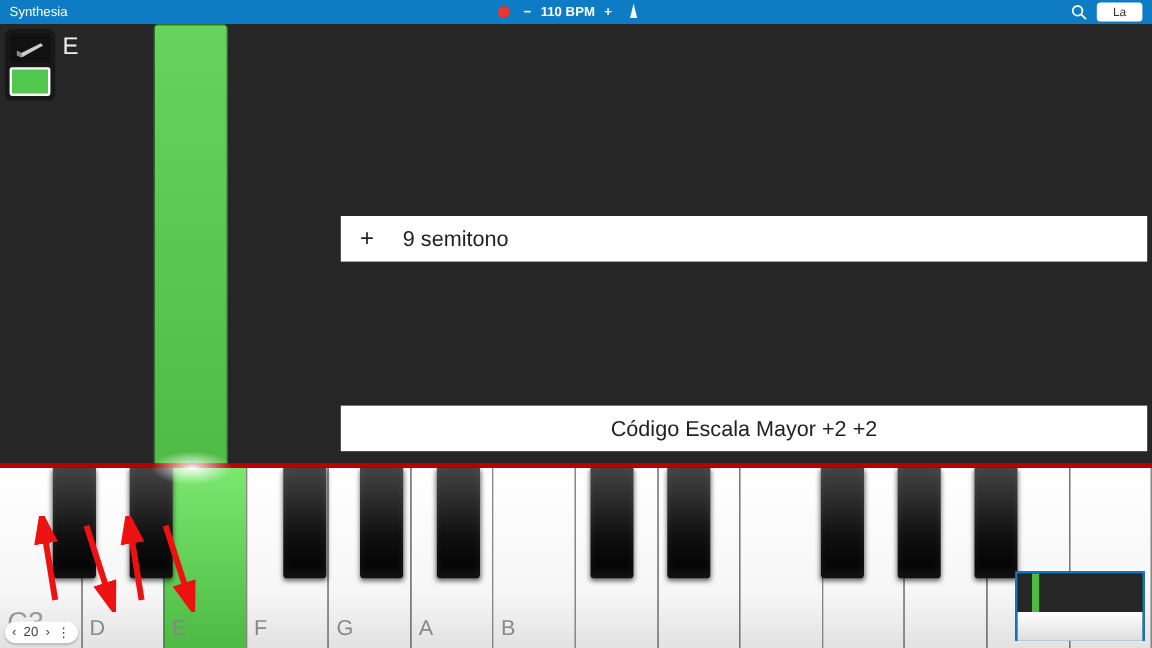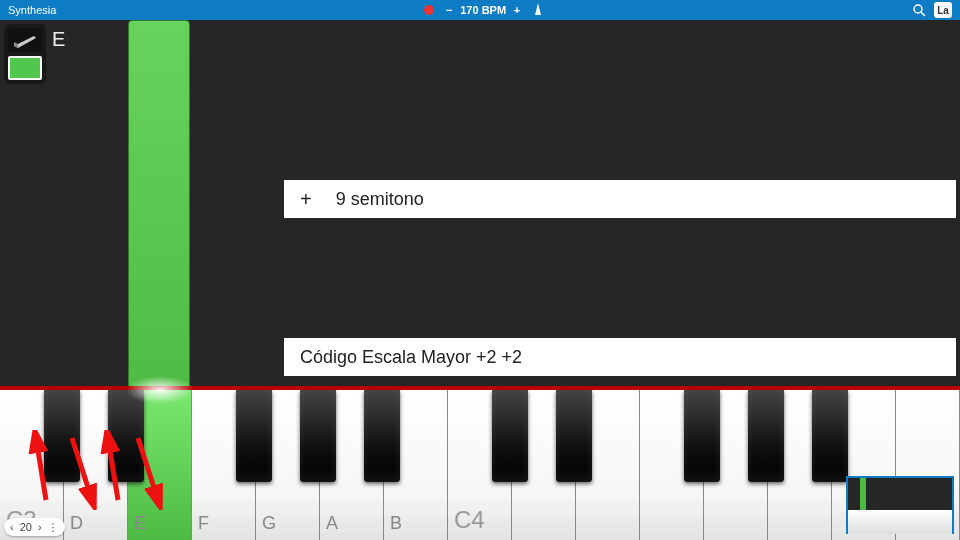--- a/index.html
+++ b/index.html
@@ -5,30 +5,30 @@
     * { box-sizing: border-box; margin: 0; padding: 0; }
     html, body { width: 960px; height: 540px; overflow: hidden; font-family: Arial, sans-serif; background: #222; }
     .titlebar { height: 20px; background: #0d7cc4; display: flex; align-items: center; padding: 0 8px; color: #fff; font-size: 11px; }
     .titlebar .title { flex: 0 0 auto; text-align: right; }
     .titlebar .center { flex: 1; display: flex; justify-content: center; align-items: center; gap: 8px; }
     .titlebar .right { display: flex; align-items: center; gap: 8px; }
     .rec { width: 10px; height: 10px; border-radius: 50%; background: #e33; }
     .bpm-group { display: flex; align-items: center; gap: 4px; font-weight: bold; }
     .bpm-btn { width: 14px; text-align: center; cursor: pointer; }
     .metronome-icon svg, .search-icon svg { display: block; }
-    .la-btn { background: #fff; color: #333; border-radius: 3px; width: 18px; height: 16px; display: flex; align-items: center; justify-content: center; font-size: 10px; font-weight: bold; }
+    .la-btn { background: #fff; color: #333; border-radius: 3px; width: 38px; height: 16px; display: flex; align-items: center; justify-content: center; font-size: 10px; font-weight: normal; }
     .stage { position: relative; height: 370px; background: #262626; }
     .track-panel { position: absolute; top: 4px; left: 4px; width: 42px; background: rgba(0,0,0,.35); border-radius: 6px; padding: 4px; display: flex; flex-direction: column; gap: 4px; align-items: center; }
     .track-icon { width: 34px; height: 24px; background: #111; border-radius: 3px; display:flex; align-items:center; justify-content:center;}
     .track-color { width: 34px; height: 24px; background: #51c84d; border: 2px solid #fff; border-radius: 2px; }
     .note-label { position: absolute; top: 8px; left: 52px; color: #eee; font-size: 20px; font-weight: 500; }
     .falling-note { position: absolute; left: 128px; top: 0; width: 62px; height: 390px; background: linear-gradient(#67d35c, #4dbb43); border: 1px solid #2d7a28; border-radius: 4px; }
     .overlay-box { position: absolute; left: 284px; right: 4px; height: 38px; background: #fff; display: flex; align-items: center; padding: 0 16px; font-size: 18px; color: #222; }
     .ov1 { top: 160px; }
-    .ov2 { top: 318px; }
+    .ov2 { top: 318px; justify-content: center; }
     .ov1 .plus { margin-right: 24px; font-size: 20px; }
     .redline { position: absolute; left: 0; right: 0; bottom: 0; height: 4px; background: #b00; }
     .keyboard { position: relative; height: 150px; background: #111; }
     .whites { position: relative; height: 100%; display: flex; }
     .white-key { position: relative; flex: 1; background: linear-gradient(#fff 0%, #f6f6f6 70%, #e2e2e2 100%); border-right: 1px solid #888; display: flex; align-items: flex-end; justify-content: flex-start; padding: 0 6px 6px; }
     .white-key.active { background: linear-gradient(#7ae76f, #4dbb43); }
     .white-key .lbl { color: #888; font-size: 18px; font-weight: 500; }
     .white-key .lbl.big { font-size: 24px; color: #999; }
     .black-key { position: absolute; top: 0; width: 36px; height: 92px; background: linear-gradient(#444, #111 60%, #000); border-radius: 0 0 3px 3px; z-index: 2; box-shadow: 0 2px 4px rgba(0,0,0,.6), inset 0 -6px 8px rgba(255,255,255,.08); }
     .glow { position: absolute; left: 126px; top: -14px; width: 68px; height: 28px; background: radial-gradient(ellipse at center, rgba(255,255,255,.95), rgba(255,255,255,0) 70%); z-index: 5; pointer-events: none; }
@@ -41,21 +41,21 @@
   </style>
 </head>
 <body>
 
 <div class="titlebar">
   <span class="title">Synthesia</span>
   <div class="center">
     <span class="rec"></span>
     <div class="bpm-group">
       <span class="bpm-btn">−</span>
-      <span>170 BPM</span>
+      <span>110 BPM</span>
       <span class="bpm-btn">+</span>
     </div>
     <span class="metronome-icon">
       <svg width="12" height="14" viewBox="0 0 12 14">
           <path d="M6 0 L9 12 H3 Z M5.5 2 L6.5 2 L6.5 10 L5.5 10 Z" fill="#fff"></path>
         </svg>
     </span>
   </div>
   <div class="right">
     <span class="search-icon">
@@ -106,23 +106,20 @@
         <span class="lbl">F</span>
       </div>
       <div class="white-key">
         <span class="lbl">G</span>
       </div>
       <div class="white-key">
         <span class="lbl">A</span>
       </div>
       <div class="white-key">
         <span class="lbl">B</span>
-      </div>
-      <div class="white-key">
-        <span class="lbl big">C4</span>
       </div>
       <div class="white-key">
         <span class="lbl"></span>
       </div>
       <div class="white-key">
         <span class="lbl"></span>
       </div>
       <div class="white-key">
         <span class="lbl"></span>
       </div>

